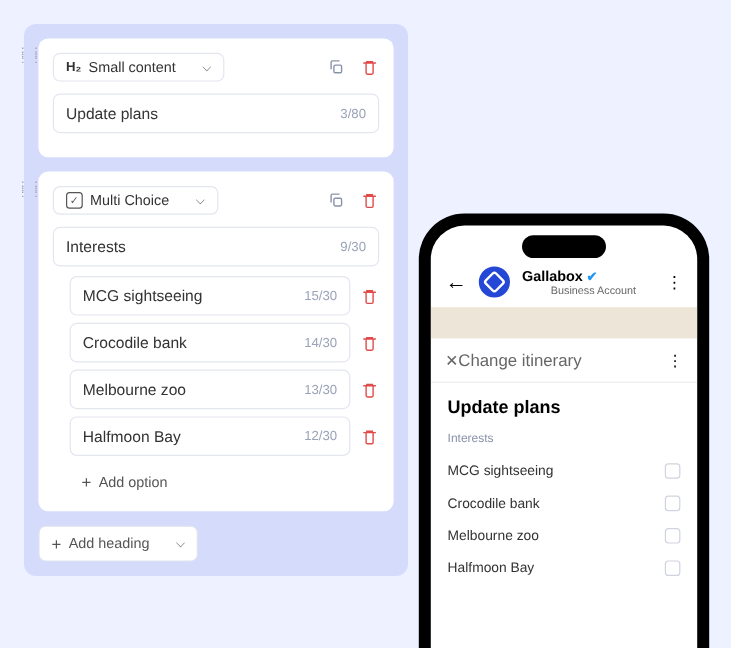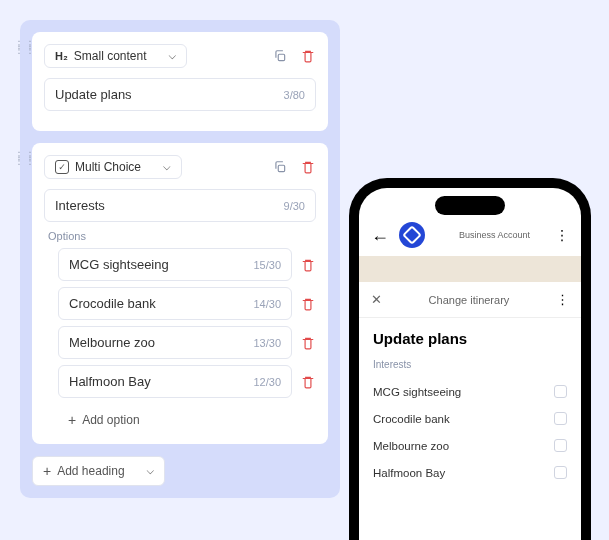--- a/index.html
+++ b/index.html
@@ -45,21 +45,21 @@
 .account-info { flex: 1; }
 .account-name { font-size: 12px; font-weight: 600; display: flex; align-items: center; gap: 3px; }
 .verified { color: #2196f3; font-size: 11px; }
 .account-sub { font-size: 9px; color: #666; margin-left: 24px; }
 .menu-dots { font-size: 14px; cursor: pointer; }
 
 .phone-bg { height: 26px; background: #ede5d8; }
 
 .sheet-header { display: flex; align-items: center; padding: 10px 12px; border-bottom: 1px solid #eee; }
 .sheet-close { font-size: 13px; color: #666; cursor: pointer; }
-.sheet-title { flex: 1; text-align: center; font-size: 11px; color: #666; }
+.sheet-title { flex: 1; text-align: left; font-size: 14px; color: #666; }
 .sheet-menu { font-size: 13px; cursor: pointer; }
 
 .sheet-body { padding: 12px 14px; }
 .sheet-heading { font-size: 15px; font-weight: 700; margin-bottom: 12px; }
 .sheet-label { font-size: 10px; color: #8892a8; margin-bottom: 8px; }
 .choice-row { display: flex; align-items: center; justify-content: space-between; padding: 7px 0; font-size: 11.5px; color: #333; }
 .checkbox-empty { width: 13px; height: 13px; border: 1.5px solid #d0d4e0; border-radius: 3px; }
 </style>
 </head>
 <body>
@@ -113,21 +113,20 @@
           <svg width="14" height="14" viewBox="0 0 24 24" fill="none" stroke="currentColor" stroke-width="2">
               <path d="M3 6h18M8 6V4h8v2m-9 0v14a2 2 0 0 0 2 2h6a2 2 0 0 0 2-2V6"></path>
             </svg>
         </span>
       </div>
     </div>
     <div class="field-row">
       <input value="Interests" style="">
       <span class="counter">9/30</span>
     </div>
-    <div class="options-label">Options</div>
 
     <div id="options-container">
         <div class="option-row">
     <div class="field-row">
       <input value="MCG sightseeing" style="">
       <span class="counter">15/30</span>
     </div>
     <span class="icon-btn trash-icon">
       <svg width="14" height="14" viewBox="0 0 24 24" fill="none" stroke="currentColor" stroke-width="2">
               <path d="M3 6h18M8 6V4h8v2m-9 0v14a2 2 0 0 0 2 2h6a2 2 0 0 0 2-2V6"></path>
@@ -185,20 +184,24 @@
 
 <div class="phone">
   <div class="phone-screen">
     <div class="notch"></div>
     <div class="phone-header">
       <span class="back-arrow">←</span>
       <div class="avatar">
           <div class="avatar-inner"></div>
         </div>
       <div class="account-info">
+        <div class="account-name">
+          <span>Gallabox</span>
+          <span class="verified">✔</span>
+        </div>
         <div class="account-sub">Business Account</div>
       </div>
       <span class="menu-dots">⋮</span>
     </div>
     <div class="phone-bg"></div>
     <div class="sheet-header">
       <span class="sheet-close">✕</span>
       <span class="sheet-title">Change itinerary</span>
       <span class="sheet-menu">⋮</span>
     </div>

